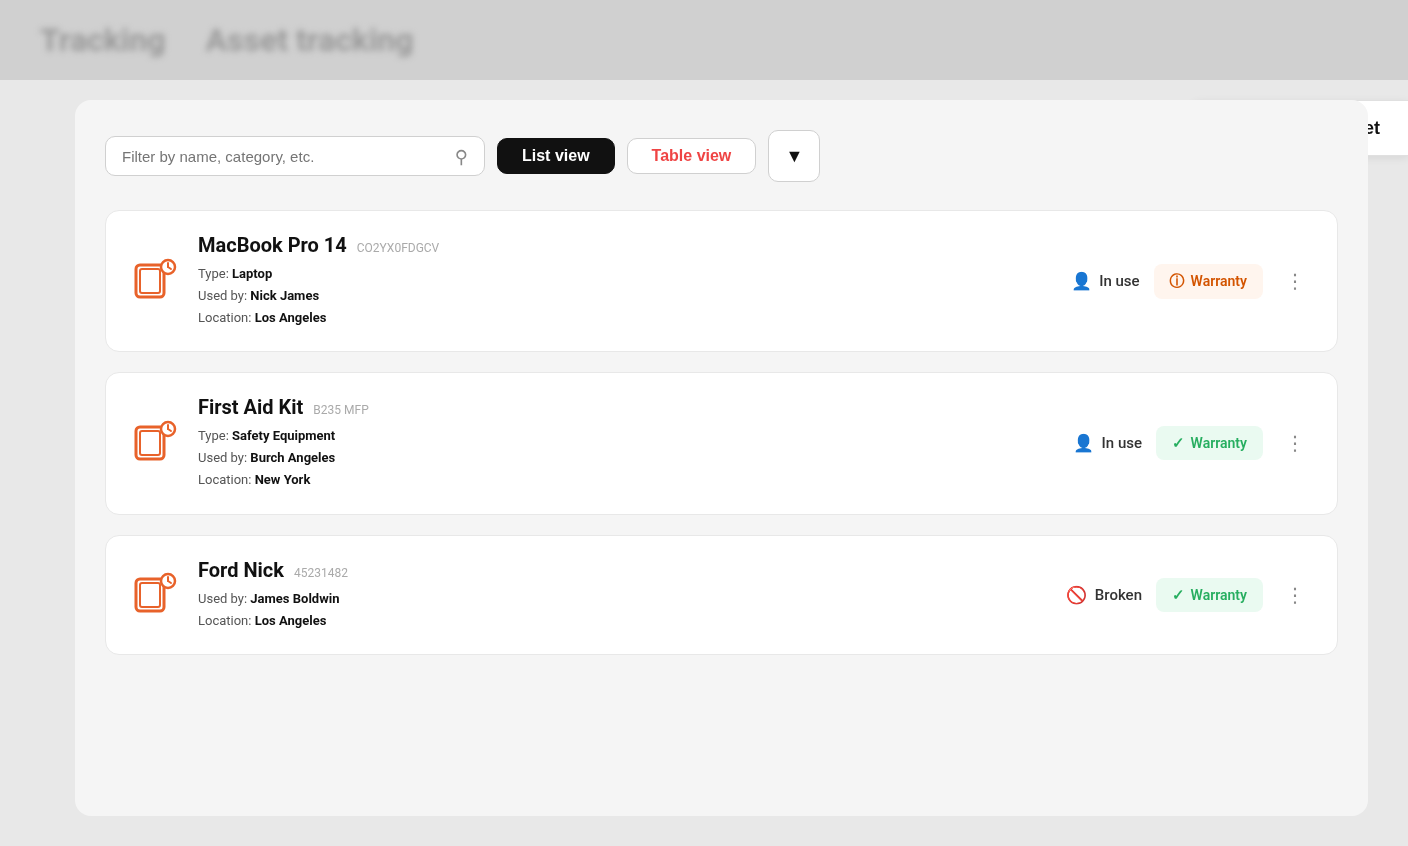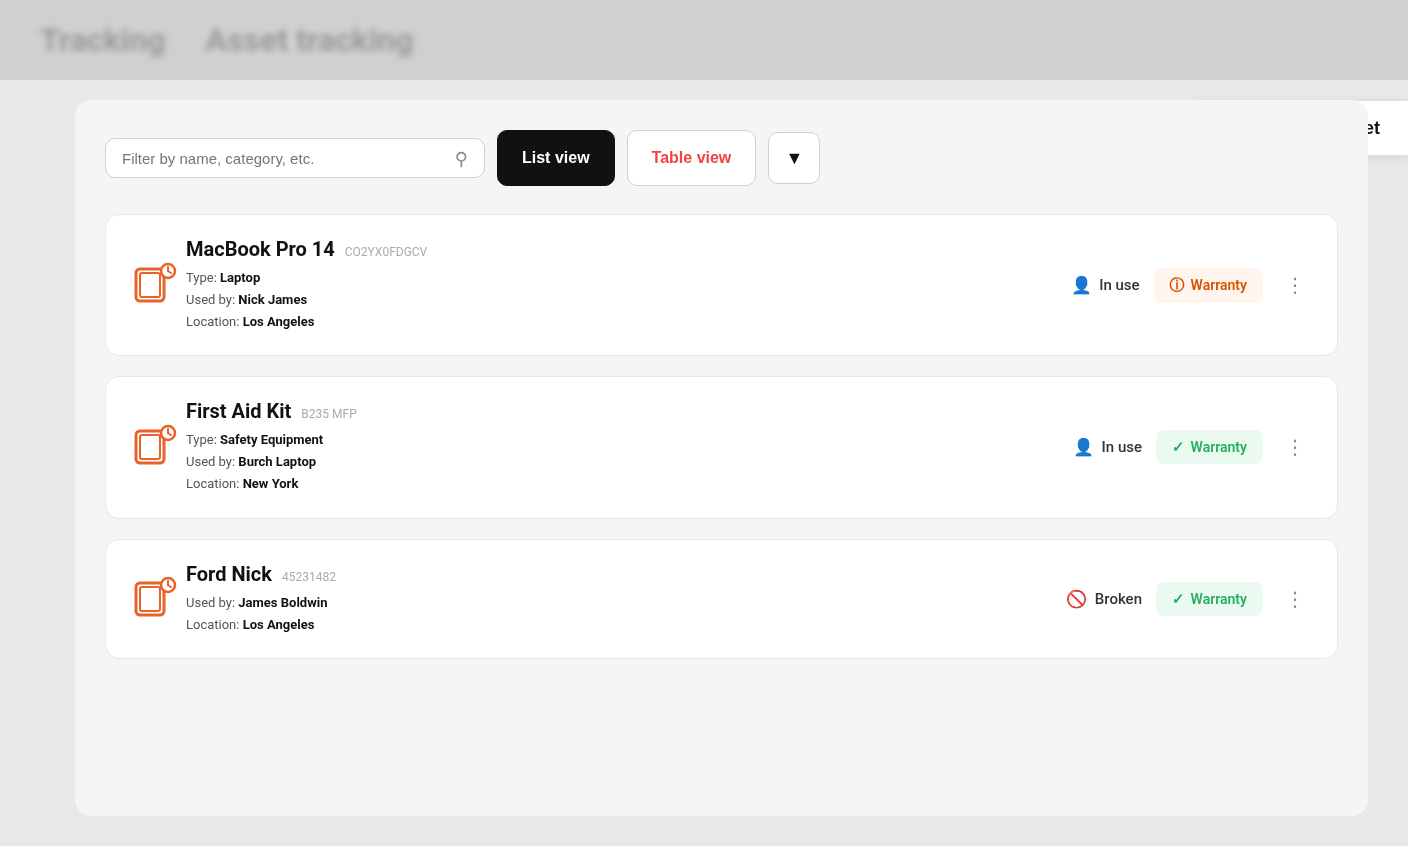--- a/index.html
+++ b/index.html
@@ -101,21 +101,21 @@
       flex: 1;
       background: transparent;
     }
 
     .search-icon {
       color: #888;
       font-size: 18px;
     }
 
     .view-btn {
-      height: 56px;
+      height: 36px;
       padding: 0 24px;
       border-radius: 10px;
       font-size: 16px;
       font-weight: 600;
       cursor: pointer;
       border: 1.5px solid #d0d0d0;
     }
 
     .view-btn.active {
       background: #111;
@@ -144,21 +144,21 @@
 
     
     .asset-card {
       background: white;
       border-radius: 14px;
       padding: 22px 24px;
       margin-bottom: 20px;
       border: 1.5px solid #e8e8e8;
       display: flex;
       align-items: center;
-      gap: 8px;
+      gap: 20px;
     }
 
     .asset-icon {
       flex-shrink: 0;
     }
 
     .asset-icon svg {
       width: 48px;
       height: 48px;
     }
@@ -336,21 +336,21 @@
         </svg>
       </div>
 
       <div class="asset-info">
         <div class="asset-title">
           <span class="asset-name">First Aid Kit</span>
           <span class="asset-code">B235 MFP</span>
         </div>
         <div class="asset-meta">
           <div>Type: <strong>Safety Equipment</strong></div>
-          <div>Used by: <strong>Burch Laptop</strong></div>
+          <div>Used by: <strong>Burch Angeles</strong></div>
           <div>Location: <strong>New York</strong></div>
         </div>
       </div>
       <div class="asset-actions">
 
         <div class="status-badge">
           <span class="status-icon-person">👤</span>
           <span>In use</span>
         </div>
 

